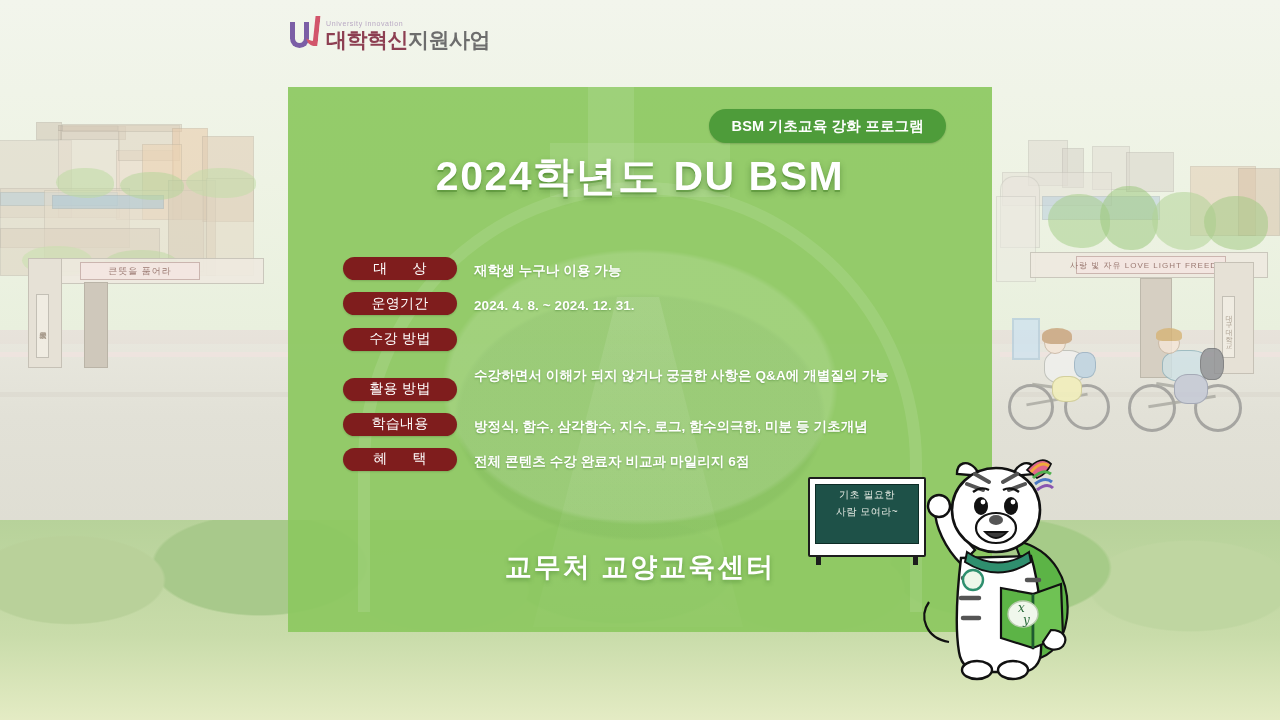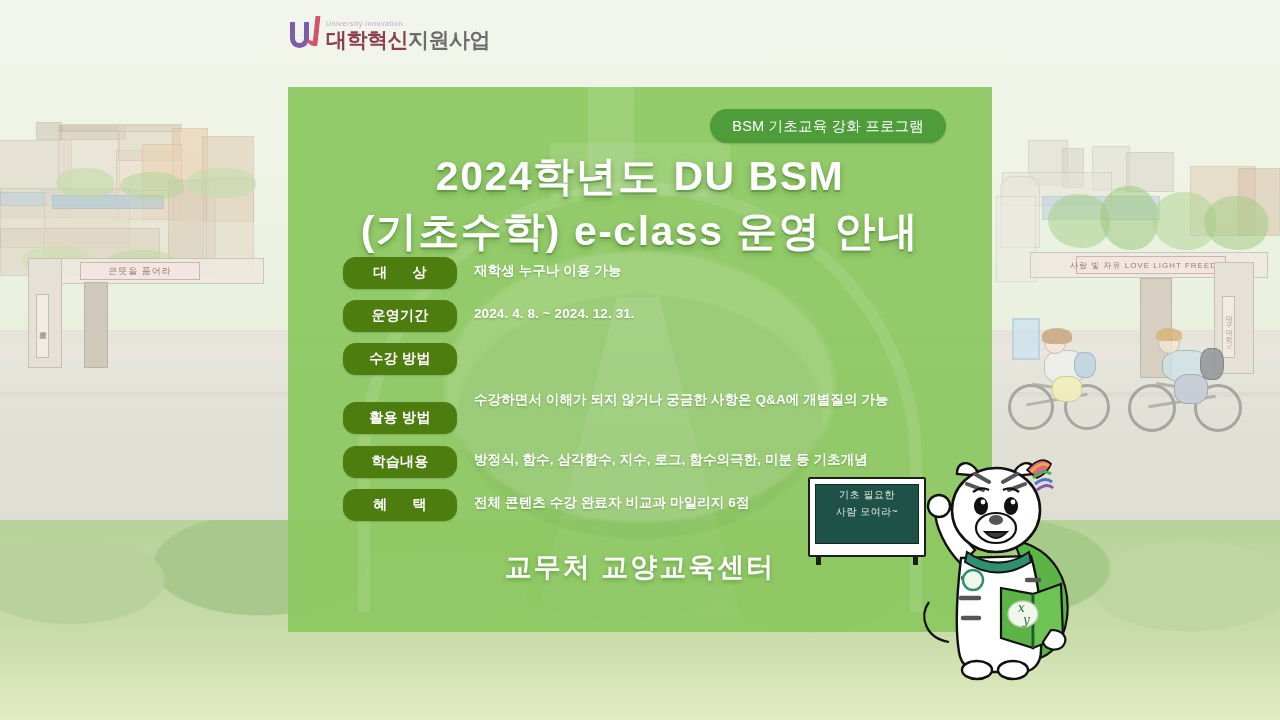--- a/index.html
+++ b/index.html
@@ -136,21 +136,21 @@
     clip-path: polygon(40% 0%, 60% 0%, 100% 100%, 0% 100%);
   }
 
   
   #badge {
     position: absolute; right: 46px; top: 22px;
     height: 34px; padding: 4px 22px;
     border-radius: 18px;
     background: #4e9c3a;
     color: #ffffff;
-    font-size: 14.5px; font-weight: normal;
+    font-size: 14.5px; font-weight: bold;
     display: flex; align-items: center; justify-content: center;
     letter-spacing: .2px;
     box-shadow: 0 1px 2px rgba(0,0,0,.18);
   }
 
   
   #title {
     position: absolute; left: 0; top: 62px; width: 704px;
     text-align: center;
     color: #ffffff;
@@ -169,25 +169,25 @@
     position: absolute; left: 55px; top: 170px; width: 600px;
   }
   .row {
     display: flex; align-items: flex-start;
     margin-bottom: 11px;
   }
   .row.tall { margin-bottom: 12px; }
 
   .pill {
     flex: 0 0 auto;
-    width: 114px; height: 32px;
+    width: 114px; height: 23px;
     border-radius: 13px;
-    background: #4d7c0f;
+    background: #7f1d1d;
     color: #ffffff;
-    font-size: 14px; font-weight: bold;
+    font-size: 14px; font-weight: normal;
     display: flex; align-items: center; justify-content: center;
     letter-spacing: .3px;
     box-shadow: 0 1px 2px rgba(0,0,0,.15);
     white-space: pre;
   }
   .rowval {
     margin-left: 17px;
     color: #ffffff;
     font-size: 13.5px;
     font-weight: bold;
@@ -388,21 +388,20 @@
     <div class="panel-ghost"></div>
     <div class="panel-arch"></div>
     <div class="ghost-bld" style="left:300px; top:-6px; width:46px; height:110px;"></div>
     <div class="ghost-bld" style="left:262px; top:56px; width:180px; height:54px;"></div>
     <div class="ghost-road"></div>
 
     <div id="badge">BSM 기초교육 강화 프로그램</div>
 
     <div id="title">
       <span class="l1">2024학년도 DU BSM</span>
-      <span class="l2">(기초수학) e-class 운영 안내</span>
     </div>
 
     <div id="rows">
 
       <div class="row">
         <div class="pill">대      상</div>
         <div class="rowval">
           <span class="vline">재학생 누구나 이용 가능</span>
         </div>
       </div>

